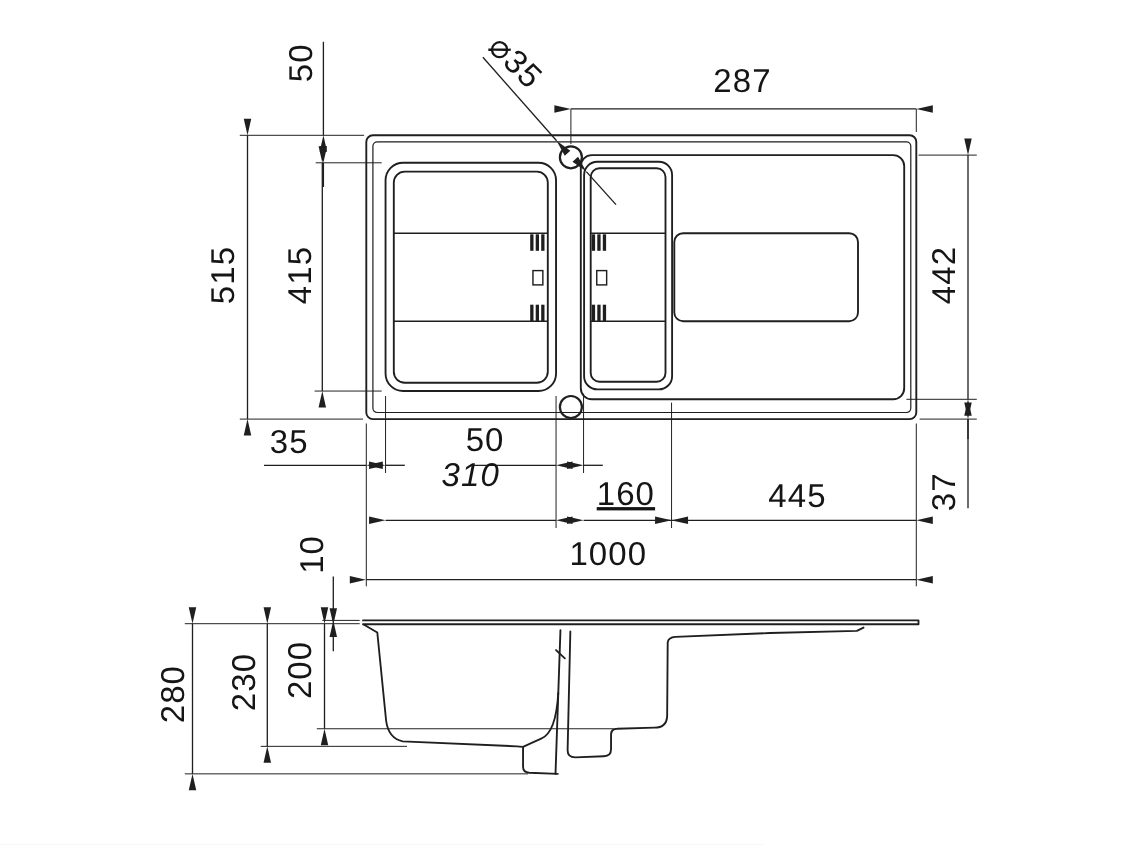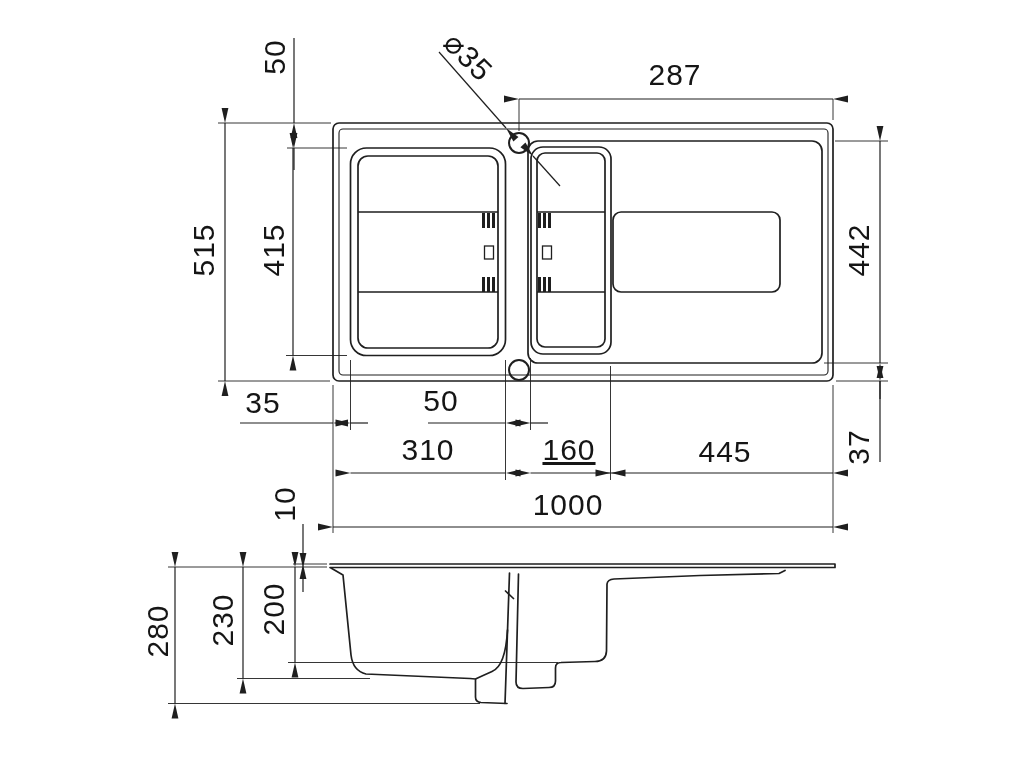--- a/index.html
+++ b/index.html
@@ -135,23 +135,23 @@
   </svg>
 
   <div class="dim v" style="left:275px; top:57px;">50</div>
   <div class="dim d45" style="left:468px; top:57px;">⌀35</div>
   <div class="dim" style="left:675px; top:75px;">287</div>
   <div class="dim v" style="left:204px; top:250px;">515</div>
   <div class="dim v" style="left:274px; top:250px;">415</div>
   <div class="dim v" style="left:859px; top:250px;">442</div>
   <div class="dim" style="left:263px; top:403px;">35</div>
   <div class="dim" style="left:441px; top:401px;">50</div>
-  <div class="dim" style="left:428px; top:450px;">310</div>
+  <div class="dim" style="left:428px; top:433px;font-style:italic;">310</div>
   <div class="dim" style="left:569px; top:450px;text-decoration:underline;">160</div>
   <div class="dim" style="left:725px; top:452px;">445</div>
   <div class="dim v" style="left:859px; top:447px;">37</div>
-  <div class="dim" style="left:568px; top:505px;">1000</div>
+  <div class="dim" style="left:553px; top:505px;">1000</div>
   <div class="dim v" style="left:285px; top:504px;">10</div>
   <div class="dim v" style="left:158px; top:631px;">280</div>
   <div class="dim v" style="left:223px; top:620px;">230</div>
   <div class="dim v" style="left:274px; top:609px;">200</div>
 
 </div>
 
 </body></html>

